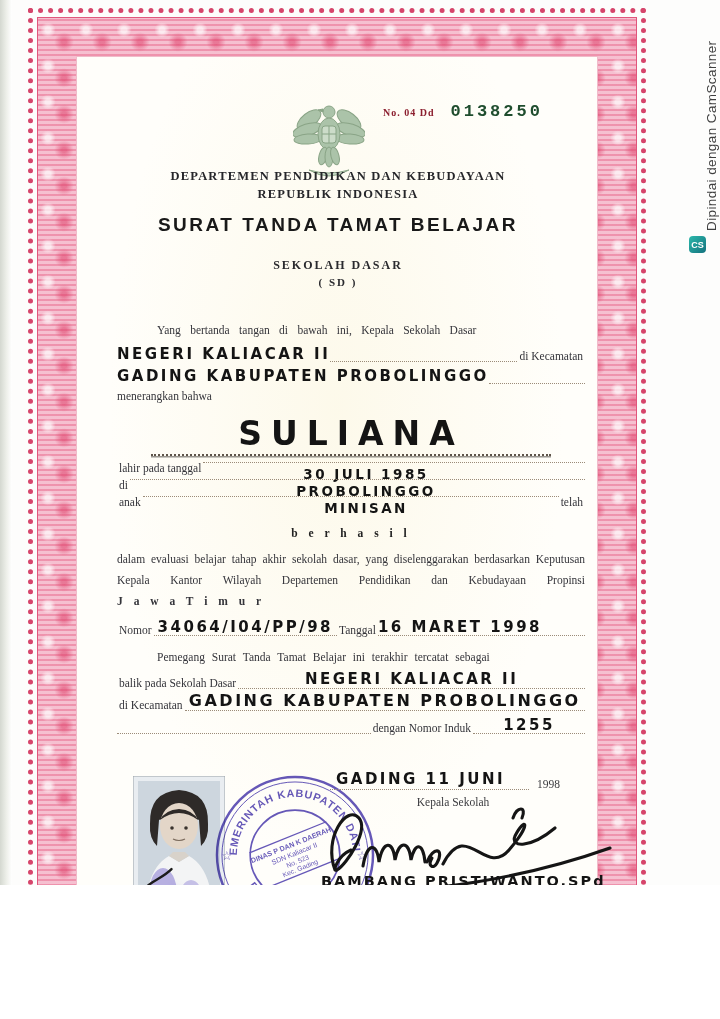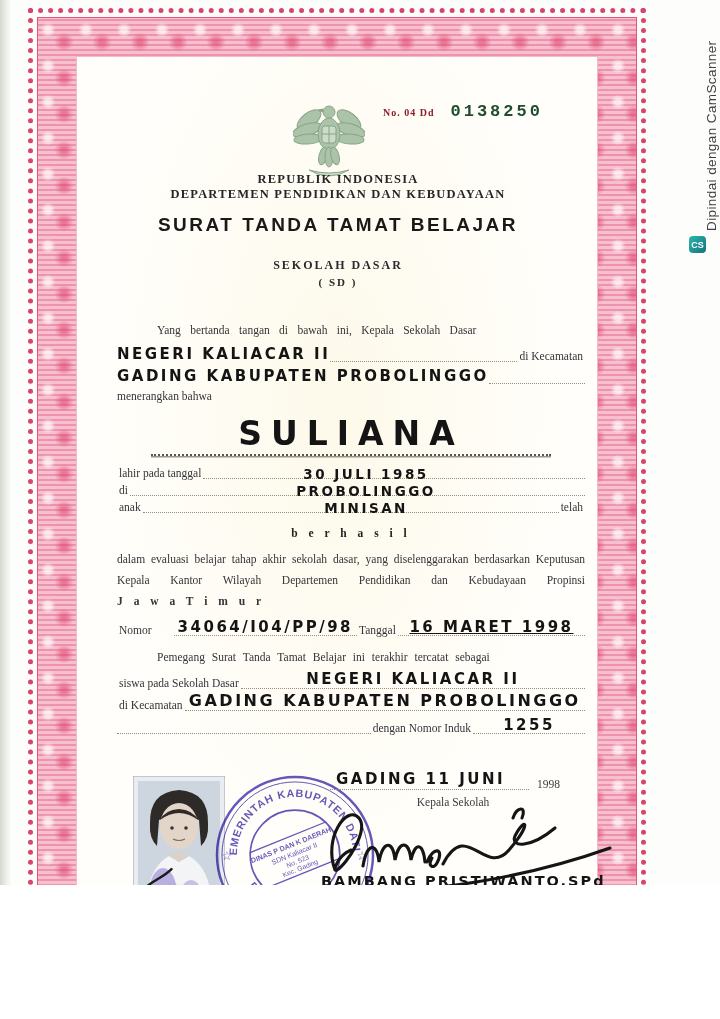--- a/index.html
+++ b/index.html
@@ -49,29 +49,29 @@
   .bodycol p{margin:0;font-size:11.5px;}
   .intro{text-indent:40px;word-spacing:6.5px;line-height:20px;}
   .fline{display:flex;align-items:flex-end;height:22px;}
   .dots{flex:1;border-bottom:1.5px dotted #9b8b78;}
   .dotted-u{border-bottom:1.5px dotted #9b8b78;}
   .flabel{font-size:11.5px;padding:0 2px;white-space:nowrap;}
   .fillcenter{flex:1;text-align:center;border-bottom:1.5px dotted #9b8b78;}
   .menerangkan{line-height:20px;margin-top:2px !important;}
   .nameblock{margin:8px auto 0;width:400px;text-align:center;
     border-bottom:2px dotted #5e544a;box-shadow:0 1.5px 0 rgba(50,45,40,.5);}
-  .drow{position:relative;display:flex;align-items:flex-end;height:17px;}
+  .drow{position:relative;display:flex;align-items:flex-start;height:17px;}
   .dhand{position:absolute;left:100px;right:70px;text-align:center;bottom:-2px;}
   .berhasil{margin-top:14px !important;text-align:center;font-weight:bold;
     font-size:12px;letter-spacing:4px;color:#222;}
   .just{text-align:justify;line-height:21px;}
   .prop{font-weight:bold;letter-spacing:4px;white-space:nowrap;}
   .nomrow{display:flex;align-items:flex-end;height:24px;}
-  .nhand1{min-width:158px;text-align:center;padding:0 4px;margin-left:20px;}
-  .nhand2{flex:1;text-align:center;text-decoration:underline;}
+  .nhand1{min-width:158px;text-align:center;padding:0 4px;}
+  .nhand2{flex:1;text-align:left;}
   .para3{margin-top:11px !important;text-indent:40px;word-spacing:4px;line-height:20px;}
   .numhand{width:112px;text-align:center;border-bottom:1.5px dotted #9b8b78;}
 
   
   .sigdate{left:330px;top:772px;width:262px;display:flex;align-items:flex-end;}
   .sigrole{left:383px;top:796px;width:140px;text-align:center;font-size:11.5px;color:#3b3b3f;}
   .signame{left:317px;top:874px;font-size:14.5px;letter-spacing:2px;
     border-bottom:1.5px solid #2c2c2c;padding:0 4px 1px;}
   .niprow{left:352px;top:894px;display:flex;align-items:flex-end;gap:37px;}
   .nip-val{font-size:16px;letter-spacing:3px;margin-left:10px;}
@@ -133,22 +133,22 @@
       </g>
     </svg>
   </div>
 
   <div class="abs" style="left:383px;top:102px;display:flex;align-items:baseline;">
     <span class="serial-prefix">No. 04 Dd</span>
     <span class="serial-num">0138250</span>
   </div>
 
   <div class="abs hdr" style="left:100px;top:169px;">
+    <div class="hdr-line">DEPARTEMEN PENDIDIKAN DAN KEBUDAYAAN</div>
     <div class="hdr-line" style="margin-top:3px;">REPUBLIK INDONESIA</div>
-    <div class="hdr-line">DEPARTEMEN PENDIDIKAN DAN KEBUDAYAAN</div>
   </div>
   <div class="abs doc-title" style="left:100px;top:214px;">SURAT TANDA TAMAT BELAJAR</div>
   <div class="abs sub" style="left:100px;top:276px;font-size:11px;letter-spacing:2px;">( SD )</div>
   <div class="abs sub" style="left:100px;top:258px;font-size:12px;letter-spacing:2px;">SEKOLAH  DASAR</div>
 
   <div class="abs bodycol">
     <p class="intro">Yang bertanda tangan di bawah ini, Kepala Sekolah Dasar</p>
 
     <div class="fline">
       <span class="hand">NEGERI KALIACAR II</span>
@@ -194,21 +194,21 @@
       <span class="flabel">Nomor</span>
       <span class="hand nhand1 dotted-u">34064/I04/PP/98</span>
       <span class="flabel">Tanggal</span>
       <span class="hand nhand2 dotted-u">16 MARET 1998</span>
     </div>
 
 
     <p class="para3">Pemegang Surat Tanda Tamat Belajar ini terakhir tercatat sebagai</p>
 
     <div class="fline">
-      <span class="flabel">siswa pada Sekolah Dasar</span>
+      <span class="flabel">balik pada Sekolah Dasar</span>
       <span class="fillcenter"><span class="hand">NEGERI KALIACAR II</span></span>
     </div>
     <div class="fline">
       <span class="flabel">di Kecamatan</span>
       <span class="fillcenter"><span class="hand" style="font-size:16px;">GADING KABUPATEN PROBOLINGGO</span></span>
     </div>
     <div class="fline" style="height:23px;">
       <span class="dots"></span>
       <span class="flabel">dengan Nomor Induk</span>
       <span class="hand numhand">1255</span>

